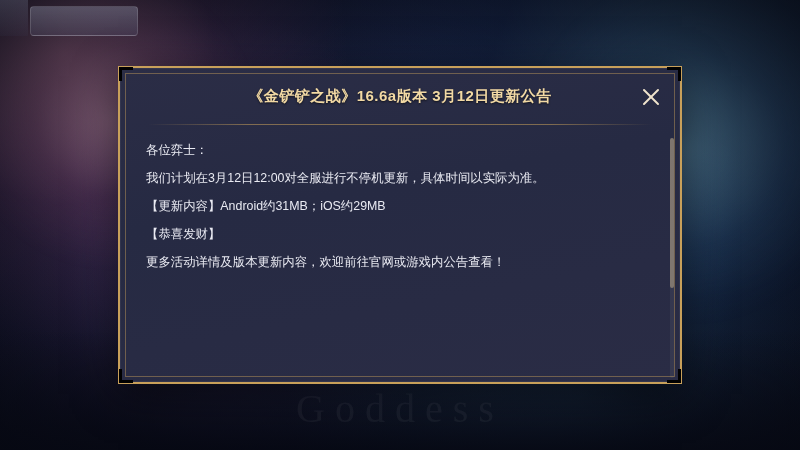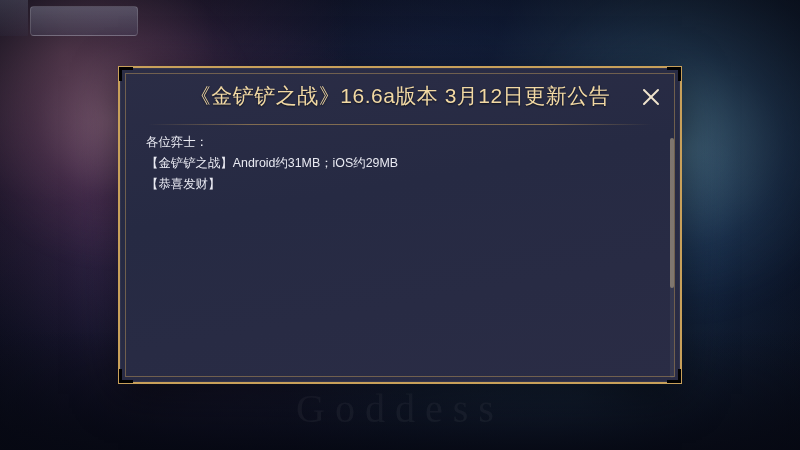--- a/index.html
+++ b/index.html
@@ -80,22 +80,22 @@
     pointer-events: none;
   }
   .dialog-header {
     position: relative;
     height: 56px;
     display: flex;
     align-items: center;
     justify-content: center;
   }
   .dialog-title {
-    font-size: 21px;
-    font-weight: normal;
+    font-size: 15px;
+    font-weight: bold;
     color: #f2d9a4;
     letter-spacing: 0.5px;
     text-shadow: 0 1px 2px rgba(0,0,0,0.6);
     white-space: nowrap;
   }
   .title-divider {
     position: absolute;
     left: 28px; right: 28px; top: 56px;
     height: 1px;
     background: linear-gradient(to right, rgba(200,160,90,0), rgba(200,160,90,0.55) 20%, rgba(200,160,90,0.55) 80%, rgba(200,160,90,0));
@@ -110,21 +110,21 @@
   .close-btn svg { display: block; }
 
   .dialog-body {
     position: absolute;
     left: 26px; right: 20px; top: 64px; bottom: 14px;
     overflow: hidden;
     color: #e9eaf2;
     font-size: 12.4px;
     line-height: 1.62;
   }
-  .dialog-body p { margin: 0 0 1px 0; }
+  .dialog-body p { margin: 8px 0 1px 0; }
   .para-gap { margin-top: 12px; }
   .body-scroll {
     padding-right: 10px;
   }
 
   
   .scrollbar {
     position: absolute;
     right: 6px; top: 70px;
     width: 4px; height: 240px;
@@ -177,21 +177,23 @@
   <div class="close-btn" title="close">
     <svg width="20" height="20" viewBox="0 0 20 20" aria-hidden="true">
       <line x1="3" y1="3" x2="17" y2="17" stroke="#f0e4cd" stroke-width="2" stroke-linecap="round"></line>
       <line x1="17" y1="3" x2="3" y2="17" stroke="#f0e4cd" stroke-width="2" stroke-linecap="round"></line>
     </svg>
   </div>
 
   <div class="dialog-body">
     <div class="body-scroll">
       <p>各位弈士：</p>
-      <p>【金铲铲之战】Android约31MB；iOS约29MB</p>
+      <p class="para-gap">我们计划在3月12日12:00对全服进行不停机更新，具体时间以实际为准。</p>
+      <p>【更新内容】Android约31MB；iOS约29MB</p>
       <p>【恭喜发财】</p>
+      <p class="para-gap">更多活动详情及版本更新内容，欢迎前往官网或游戏内公告查看！</p>
     </div>
   </div>
 
   <div class="scrollbar">
     <div class="scrollbar-thumb"></div>
   </div>
 </div>
 
 </body></html>

